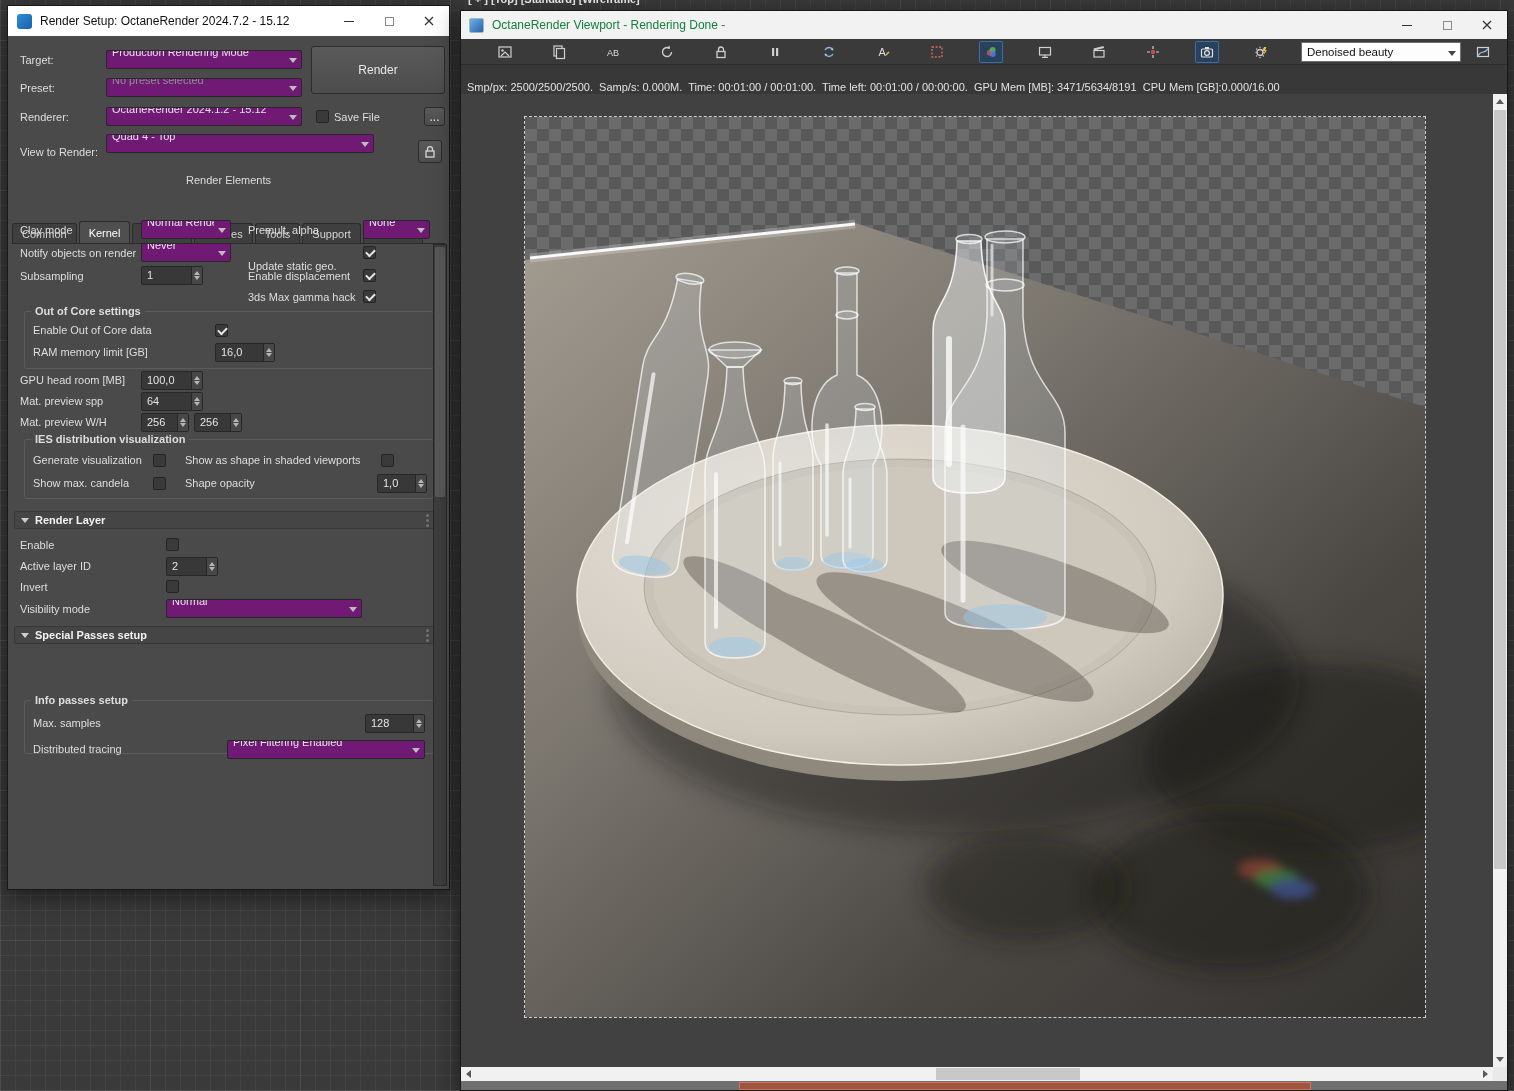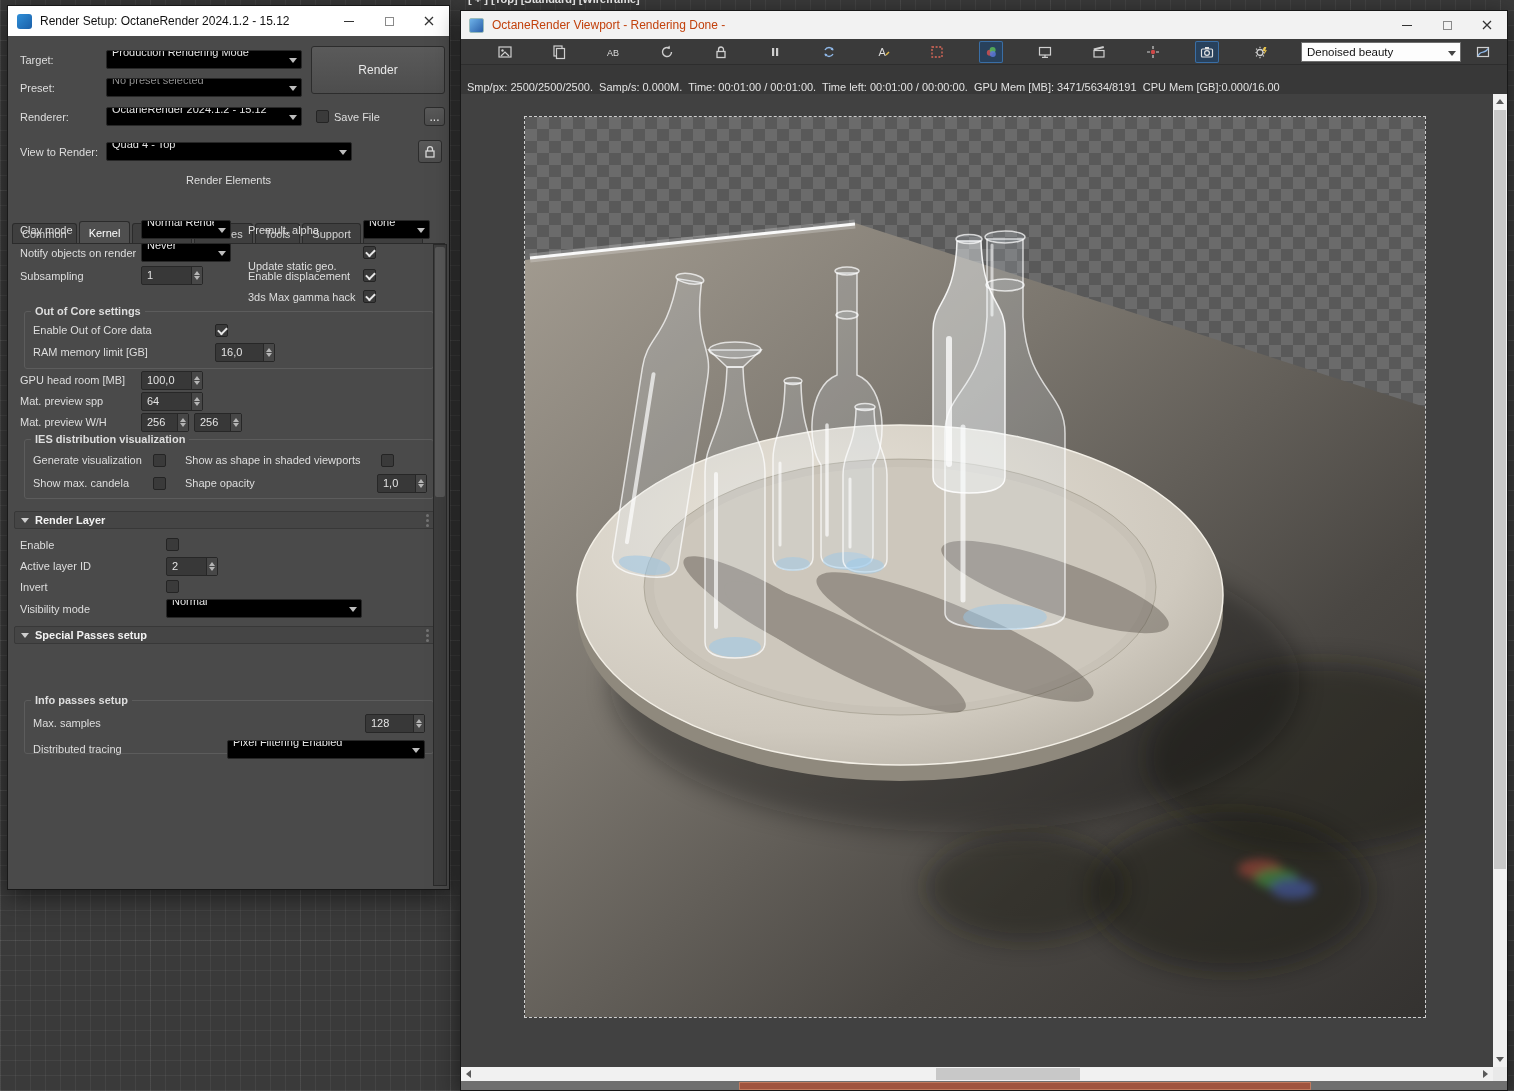--- a/index.html
+++ b/index.html
@@ -22,21 +22,21 @@
   .max-icon{ width:15px; height:15px; border-radius:3px; background:linear-gradient(135deg,#2f8fd8,#1b5fa8); flex:0 0 auto; }
   .rs-title{ font-size:12px; color:#111; margin-left:8px; flex:1; white-space:nowrap; overflow:hidden; }
   .cap-btns{ display:flex; height:100%; }
   .capbtn{ width:40px; height:100%; display:flex; align-items:center; justify-content:center; }
   .ic-min{ width:10px; height:1px; background:#333; display:block; }
   .ic-max{ width:9px; height:9px; border:1px solid #8a8a8a; display:block; }
   .rs-body{ position:absolute; inset:30px 0 0 0; }
 
   .lbl{ position:absolute; font-size:11px; color:#dedede; white-space:nowrap; }
   .lbl.center{ width:100%; text-align:center; }
-  .dd{ position:absolute; height:19px; background:#000000; border:1px solid #272727; border-radius:2px;
+  .dd{ position:absolute; height:19px; background:#701a75; border:1px solid #272727; border-radius:2px;
        display:flex; align-items:center; color:#e4e4e4; font-size:11px; padding:0 16px 16px 5px;
        overflow:hidden; white-space:nowrap; }
   .dd::after{ content:""; position:absolute; right:4px; top:7px; border:4px solid transparent; border-top:5px solid #bdbdbd; }
   .dd .dd-val{ overflow:hidden; white-space:nowrap; }
   .dd.disabled{ color:#909090; }
   .spin{ position:absolute; height:19px; background:#383838; border:1px solid #272727; border-radius:2px; display:flex; align-items:stretch; }
   .spin .spin-val{ flex:1; color:#e4e4e4; font-size:11px; padding:2px 0 0 5px; overflow:hidden; }
   .sp-btns{ width:11px; border-left:1px solid #272727; background:#474747; display:flex; flex-direction:column; align-items:center; justify-content:space-evenly; }
   .sp-btns i{ display:block; width:0; height:0; border:3px solid transparent; }
   .sp-btns .up{ border-bottom:4px solid #b5b5b5; }
@@ -57,21 +57,21 @@
   .tab{ height:20px; padding:8px 9px; margin-right:2px; display:flex; align-items:center; font-size:11px; color:#d2d2d2;
         background:#3f3f3f; border:1px solid #2b2b2b; border-bottom:none; border-radius:3px 3px 0 0; }
   .tab.active{ background:#4f4f4f; color:#ffffff; height:22px; }
   .rs-scroll{ position:absolute; right:2px; top:208px; bottom:3px; width:14px; background:#3d3d3d; border:1px solid #2a2a2a; }
   .rs-thumb{ position:absolute; left:1px; right:1px; top:2px; height:250px; background:#585858; border-radius:2px; }
 
   
   #octane{ left:460px; top:10px; width:1048px; height:1081px; background:#3c3c3c; }
   .ov-titlebar{ height:28px; background:#f2f2f2; display:flex; align-items:center; padding-left:8px; }
   .ov-icon{ width:15px; height:15px; border-radius:2px; background:linear-gradient(135deg,#6db1e8,#2b5fa8); border:1px solid #9bb; }
-  .ov-title{ font-size:12px; color:#c2410c; margin-left:8px; flex:1; }
+  .ov-title{ font-size:12px; color:#15803d; margin-left:8px; flex:1; }
   .ov-toolbar{ height:26px; background:#3a3a3a; border-bottom:1px solid #2d2d2d; display:flex; align-items:center; padding-left:4px; gap:2px; }
   .tbtn{ width:24px; height:22px; display:flex; align-items:center; justify-content:center; border-radius:2px; flex:0 0 auto;margin-left:28px; }
   .tbtn.active{ background:#28415c; box-shadow:0 0 0 1px #3a6ea5 inset; }
   .denoiser{ position:relative; width:160px; height:20px; margin-left:26px; background:#fdfdfd; border:1px solid #6f6f6f;
              font-size:11.5px; color:#111; display:flex; align-items:center; padding:0 16px 0 5px; }
   .denoiser::after{ content:""; position:absolute; right:4px; top:8px; border:4px solid transparent; border-top:5px solid #444; }
   .ov-status{ background:#383838; color:#e2e2e2; font-size:11px; line-height:14px; padding:1px 6px; white-space:pre; overflow:hidden; }
   .render-area{ position:absolute; left:0; right:14px; top:83px; bottom:23px; background:#414141; overflow:hidden; }
   .render-canvas{ position:absolute; left:63px; top:22px; width:902px; height:902px; border:1px dashed #cfcfcf; }
   svg .glass{ fill:rgba(226,238,248,0.16); stroke:rgba(255,255,255,0.72); stroke-width:1.5; }
@@ -97,21 +97,21 @@
 </head>
 <body>
 
 <div class="vp-label-clip">
   <span>[ + ] [Top] [Standard] [Wireframe]</span>
 </div>
 
 <div class="window" id="render-setup">
   <div class="rs-titlebar">
     <span class="max-icon"></span>
-    <span class="rs-title">Render Setup: OctaneRender 2024.1.2 - 15.12</span>
+    <span class="rs-title">Render Setup: OctaneRender 2024.7.2 - 15.12</span>
     <span class="cap-btns">
       <span class="capbtn">
           <i class="ic-min"></i>
         </span>
       <span class="capbtn">
           <i class="ic-max"></i>
         </span>
       <span class="capbtn">
         <svg width="10" height="10">
             <path d="M1,1 L9,9 M9,1 L1,9" stroke="#333" stroke-width="1.3"></path>
@@ -134,21 +134,21 @@
 
     <span class="lbl" style="left:12px; top:75px">Renderer:</span>
     <span class="dd" style="left:98px; top:71px; width:196px">
         <span class="dd-val">OctaneRender 2024.1.2 - 15.12</span>
       </span>
     <span class="chk" style="left:308px; top:74px"></span>
     <span class="lbl" style="left:326px; top:75px">Save File</span>
     <span class="btn" style="left:416px; top:71px; width:21px; height:19px">...</span>
 
     <span class="lbl" style="left:12px; top:110px">View to Render:</span>
-    <span class="dd" style="left:98px; top:106px; width:246px">
+    <span class="dd" style="left:98px; top:98px; width:268px">
         <span class="dd-val">Quad 4 - Top</span>
       </span>
     <span class="btn" style="left:410px; top:104px; width:24px; height:23px">
       <svg width="12" height="13">
           <rect x="2" y="6" width="8" height="6" fill="none" stroke="#d8d8d8" stroke-width="1.3"></rect>
           <path d="M3.5,6 V4.2 a2.5,2.5 0 0 1 5,0 V6" fill="none" stroke="#d8d8d8" stroke-width="1.3"></path>
         </svg>
     </span>
 
     <span class="lbl center" style="top:138px">Render Elements</span>

